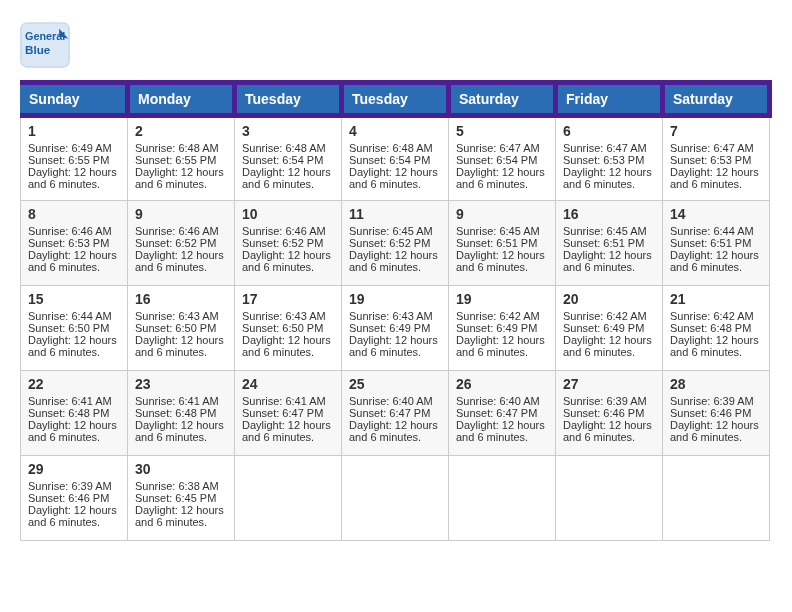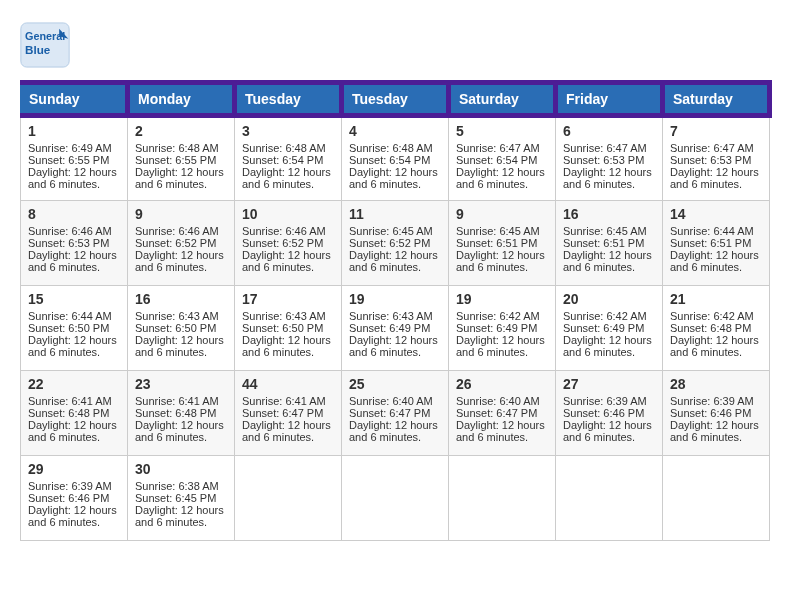--- a/index.html
+++ b/index.html
@@ -125,21 +125,21 @@
         <td><span class="day-num">16</span><span>Sunrise: 6:43 AM</span><br><span>Sunset: 6:50 PM</span><br><span>Daylight: 12 hours and 6 minutes.</span></td>
         <td><span class="day-num">17</span><span>Sunrise: 6:43 AM</span><br><span>Sunset: 6:50 PM</span><br><span>Daylight: 12 hours and 6 minutes.</span></td>
         <td><span class="day-num">19</span><span>Sunrise: 6:43 AM</span><br><span>Sunset: 6:49 PM</span><br><span>Daylight: 12 hours and 6 minutes.</span></td>
         <td><span class="day-num">19</span><span>Sunrise: 6:42 AM</span><br><span>Sunset: 6:49 PM</span><br><span>Daylight: 12 hours and 6 minutes.</span></td>
         <td><span class="day-num">20</span><span>Sunrise: 6:42 AM</span><br><span>Sunset: 6:49 PM</span><br><span>Daylight: 12 hours and 6 minutes.</span></td>
         <td><span class="day-num">21</span><span>Sunrise: 6:42 AM</span><br><span>Sunset: 6:48 PM</span><br><span>Daylight: 12 hours and 6 minutes.</span></td>
       </tr>
       <tr>
         <td><span class="day-num">22</span><span>Sunrise: 6:41 AM</span><br><span>Sunset: 6:48 PM</span><br><span>Daylight: 12 hours and 6 minutes.</span></td>
         <td><span class="day-num">23</span><span>Sunrise: 6:41 AM</span><br><span>Sunset: 6:48 PM</span><br><span>Daylight: 12 hours and 6 minutes.</span></td>
-        <td><span class="day-num">44</span><span>Sunrise: 6:41 AM</span><br><span>Sunset: 6:47 PM</span><br><span>Daylight: 12 hours and 6 minutes.</span></td>
+        <td><span class="day-num">24</span><span>Sunrise: 6:41 AM</span><br><span>Sunset: 6:47 PM</span><br><span>Daylight: 12 hours and 6 minutes.</span></td>
         <td><span class="day-num">25</span><span>Sunrise: 6:40 AM</span><br><span>Sunset: 6:47 PM</span><br><span>Daylight: 12 hours and 6 minutes.</span></td>
         <td><span class="day-num">26</span><span>Sunrise: 6:40 AM</span><br><span>Sunset: 6:47 PM</span><br><span>Daylight: 12 hours and 6 minutes.</span></td>
         <td><span class="day-num">27</span><span>Sunrise: 6:39 AM</span><br><span>Sunset: 6:46 PM</span><br><span>Daylight: 12 hours and 6 minutes.</span></td>
         <td><span class="day-num">28</span><span>Sunrise: 6:39 AM</span><br><span>Sunset: 6:46 PM</span><br><span>Daylight: 12 hours and 6 minutes.</span></td>
       </tr>
       <tr>
         <td><span class="day-num">29</span><span>Sunrise: 6:39 AM</span><br><span>Sunset: 6:46 PM</span><br><span>Daylight: 12 hours and 6 minutes.</span></td>
         <td><span class="day-num">30</span><span>Sunrise: 6:38 AM</span><br><span>Sunset: 6:45 PM</span><br><span>Daylight: 12 hours and 6 minutes.</span></td>
         <td class="empty"></td>
         <td class="empty"></td>

